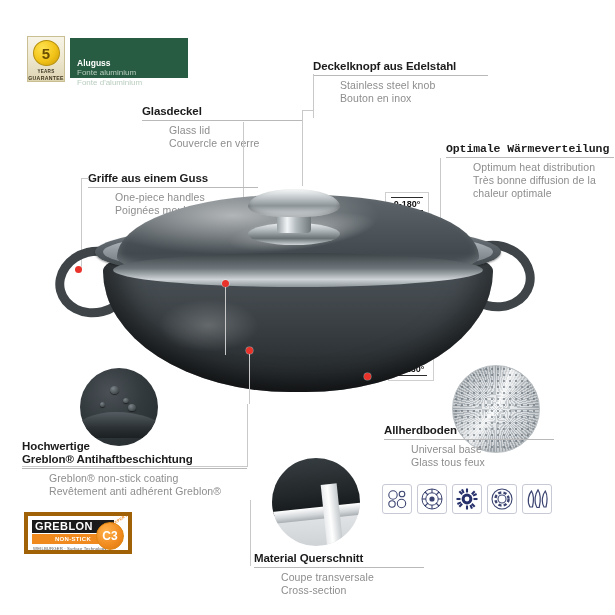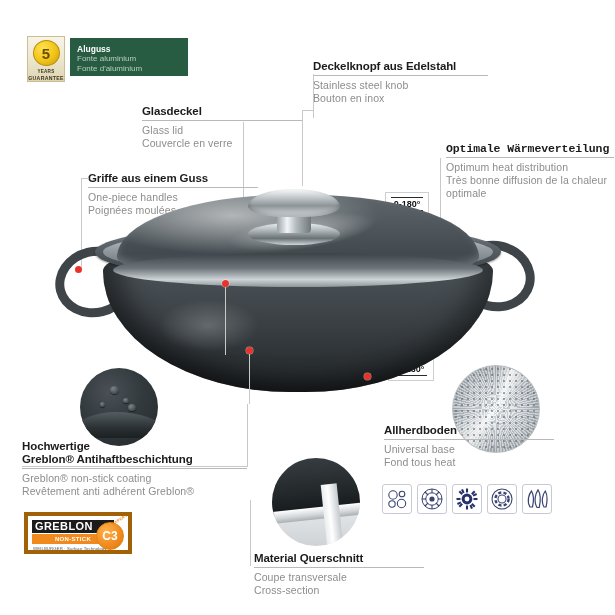--- a/index.html
+++ b/index.html
@@ -16,20 +16,21 @@
   .callout{position:absolute;}
   .c-title{
     font-size:11.5px;font-weight:bold;color:#1b1b1b;
     letter-spacing:-0.1px;line-height:13px;white-space:nowrap;
   }
   .c-title.wrap{white-space:normal;font-family:Liberation Mono, monospace;}
   .c-rule{border-bottom:1px solid #b9b9b9;margin-top:2px;margin-bottom:3px;}
   .c-sub{
     font-size:10.5px;color:#8d8d8d;line-height:13px;
     letter-spacing:0.1px;
+    margin-left:27px;
   }
   .c-sub div{white-space:nowrap;}
   .c-sub.wrap div{white-space:normal;}
 
   
   .lline{position:absolute;background:#c9c9c9;}
   .lv{width:1px;}
   .lh{height:1px;}
 
   
@@ -53,21 +54,21 @@
     display:flex;align-items:center;justify-content:center;
     color:#6b4f00;font-weight:bold;font-size:15px;line-height:1;
   }
   .g-t1{font-size:4.6px;font-weight:bold;color:#3d3520;margin-top:3px;letter-spacing:.2px;}
   .g-t2{font-size:5.2px;font-weight:bold;color:#3d3520;letter-spacing:.3px;margin-top:1px;}
 
   
   .matbox{
     position:absolute;left:70px;top:38px;width:118px;height:38px;
     background:#275c42;color:#e3ece5;box-sizing:border-box;
-    padding:6px 7px;
+    padding:20px 7px;
   }
   .matbox .m1{font-size:8.5px;font-weight:bold;line-height:10px;color:#ffffff;}
   .matbox .m2{font-size:8px;line-height:9.5px;color:#b9cdbf;}
 
   
   .tempbadge{
     position:absolute;background:#ffffff;border:1px solid #cfcfcf;
     padding:2px 3px;box-sizing:border-box;
     display:flex;align-items:center;justify-content:center;
   }
@@ -386,21 +387,21 @@
   <div class="detail detail-base">
     <div class="base-shine"></div>
     <div class="base-dots"></div>
   </div>
 
   <div class="callout" style="left:384px;top:424px;width:170px;">
     <div class="c-title">Allherdboden</div>
     <div class="c-rule"></div>
     <div class="c-sub">
       <div>Universal base</div>
-      <div>Fond tous heat</div>
+      <div>Glass tous feux</div>
     </div>
   </div>
 
   <div class="hobs">
 
     <div class="hob">
       <svg width="22" height="22" viewBox="0 0 22 22">
         <circle cx="7" cy="7" r="4.2" fill="none" stroke="#3b4470" stroke-width="1.1"></circle>
         <circle cx="16" cy="6" r="2.8" fill="none" stroke="#3b4470" stroke-width="1.1"></circle>
         <circle cx="6" cy="16" r="3.2" fill="none" stroke="#3b4470" stroke-width="1.1"></circle>

